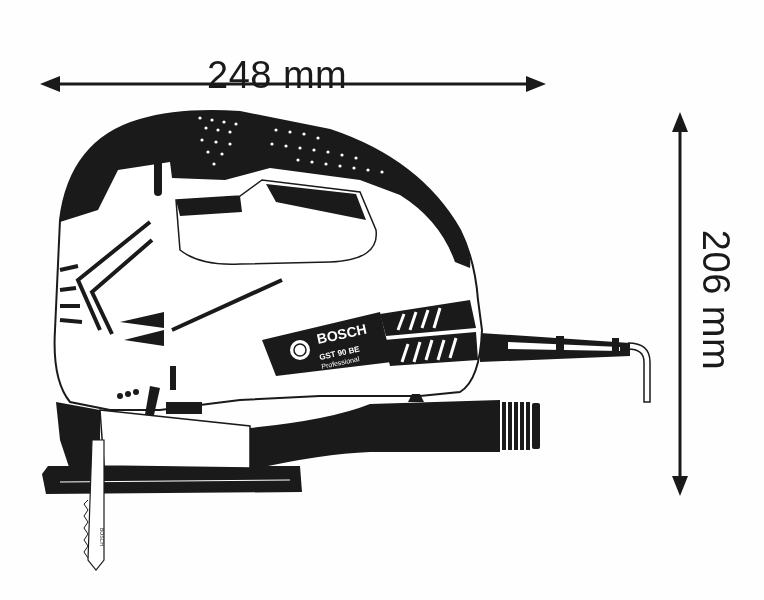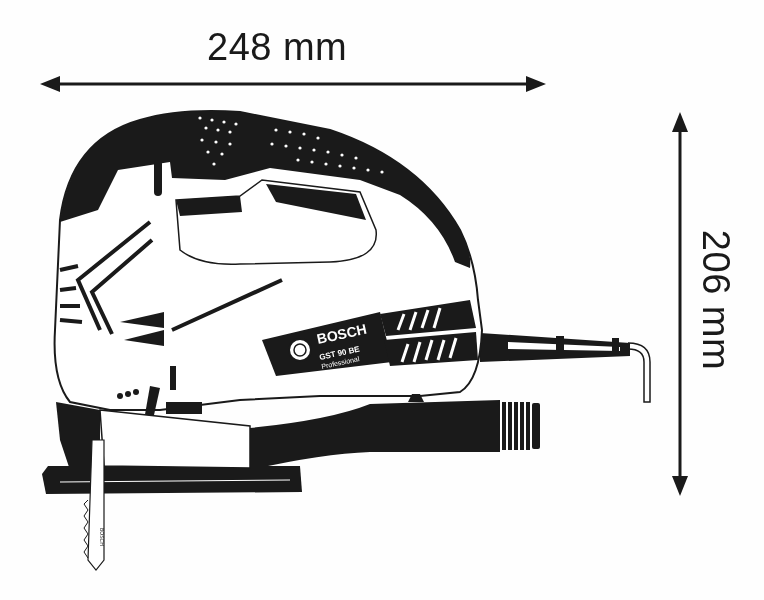--- a/index.html
+++ b/index.html
@@ -1,18 +1,18 @@
 <!DOCTYPE html>
 <html><head>
 <meta charset="utf-8">
 <style>
   html, body { margin: 0; padding: 0; background: #fefefe; }
   body { width: 764px; height: 600px; position: relative; overflow: hidden; font-family: "Liberation Sans", "DejaVu Sans", sans-serif; }
   .dim-label { position: absolute; color: #1a1a1a; font-size: 38px; font-weight: 400; letter-spacing: 0.5px; line-height: 1; white-space: nowrap; }
-  .dim-width { left: 207px; top: 28px; }
+  .dim-width { left: 207px; top: 56px; }
   .dim-height { left: 716px; top: 300px; transform: translate(-50%, -50%) rotate(90deg); transform-origin: center center; }
   svg.drawing { position: absolute; left: 0; top: 0; }
   .brand-text { font-family: "Liberation Sans", "DejaVu Sans", sans-serif; }
 </style>
 </head>
 <body>
 
 <div class="dim-label dim-width">248 mm</div>
 <div class="dim-label dim-height">206 mm</div>
 

